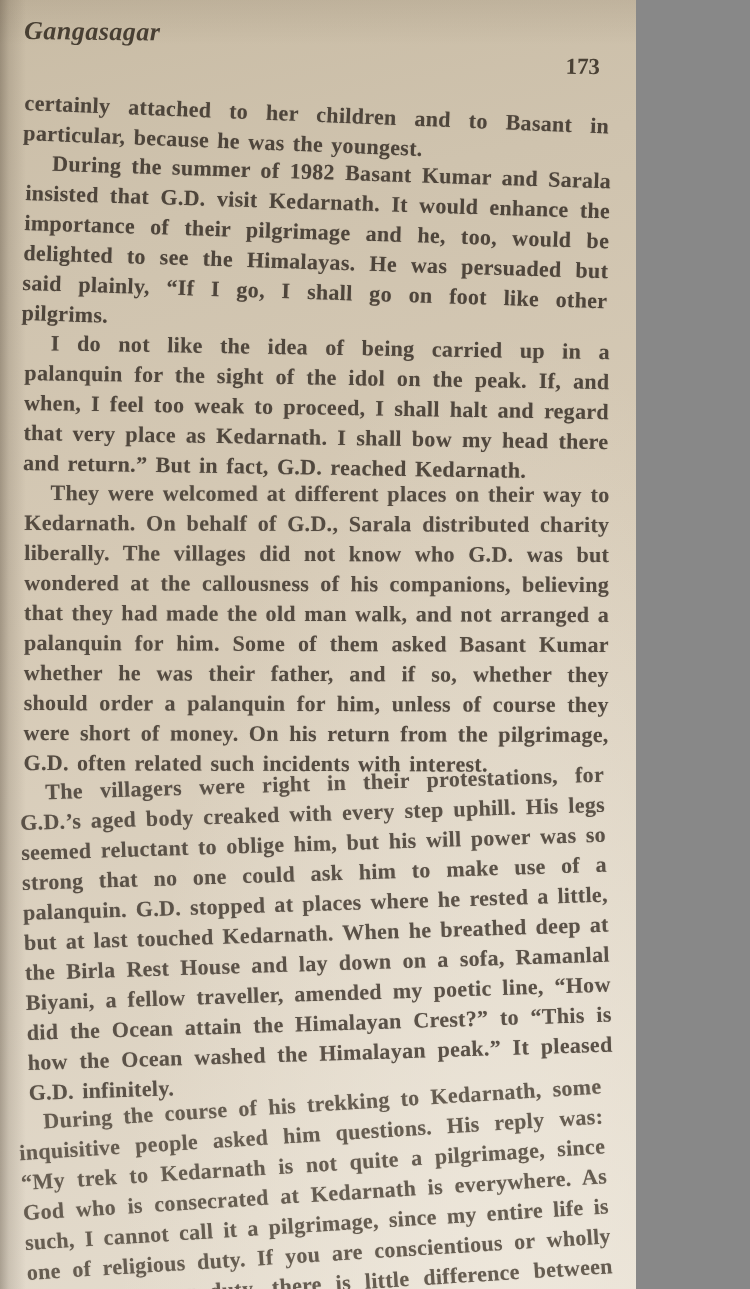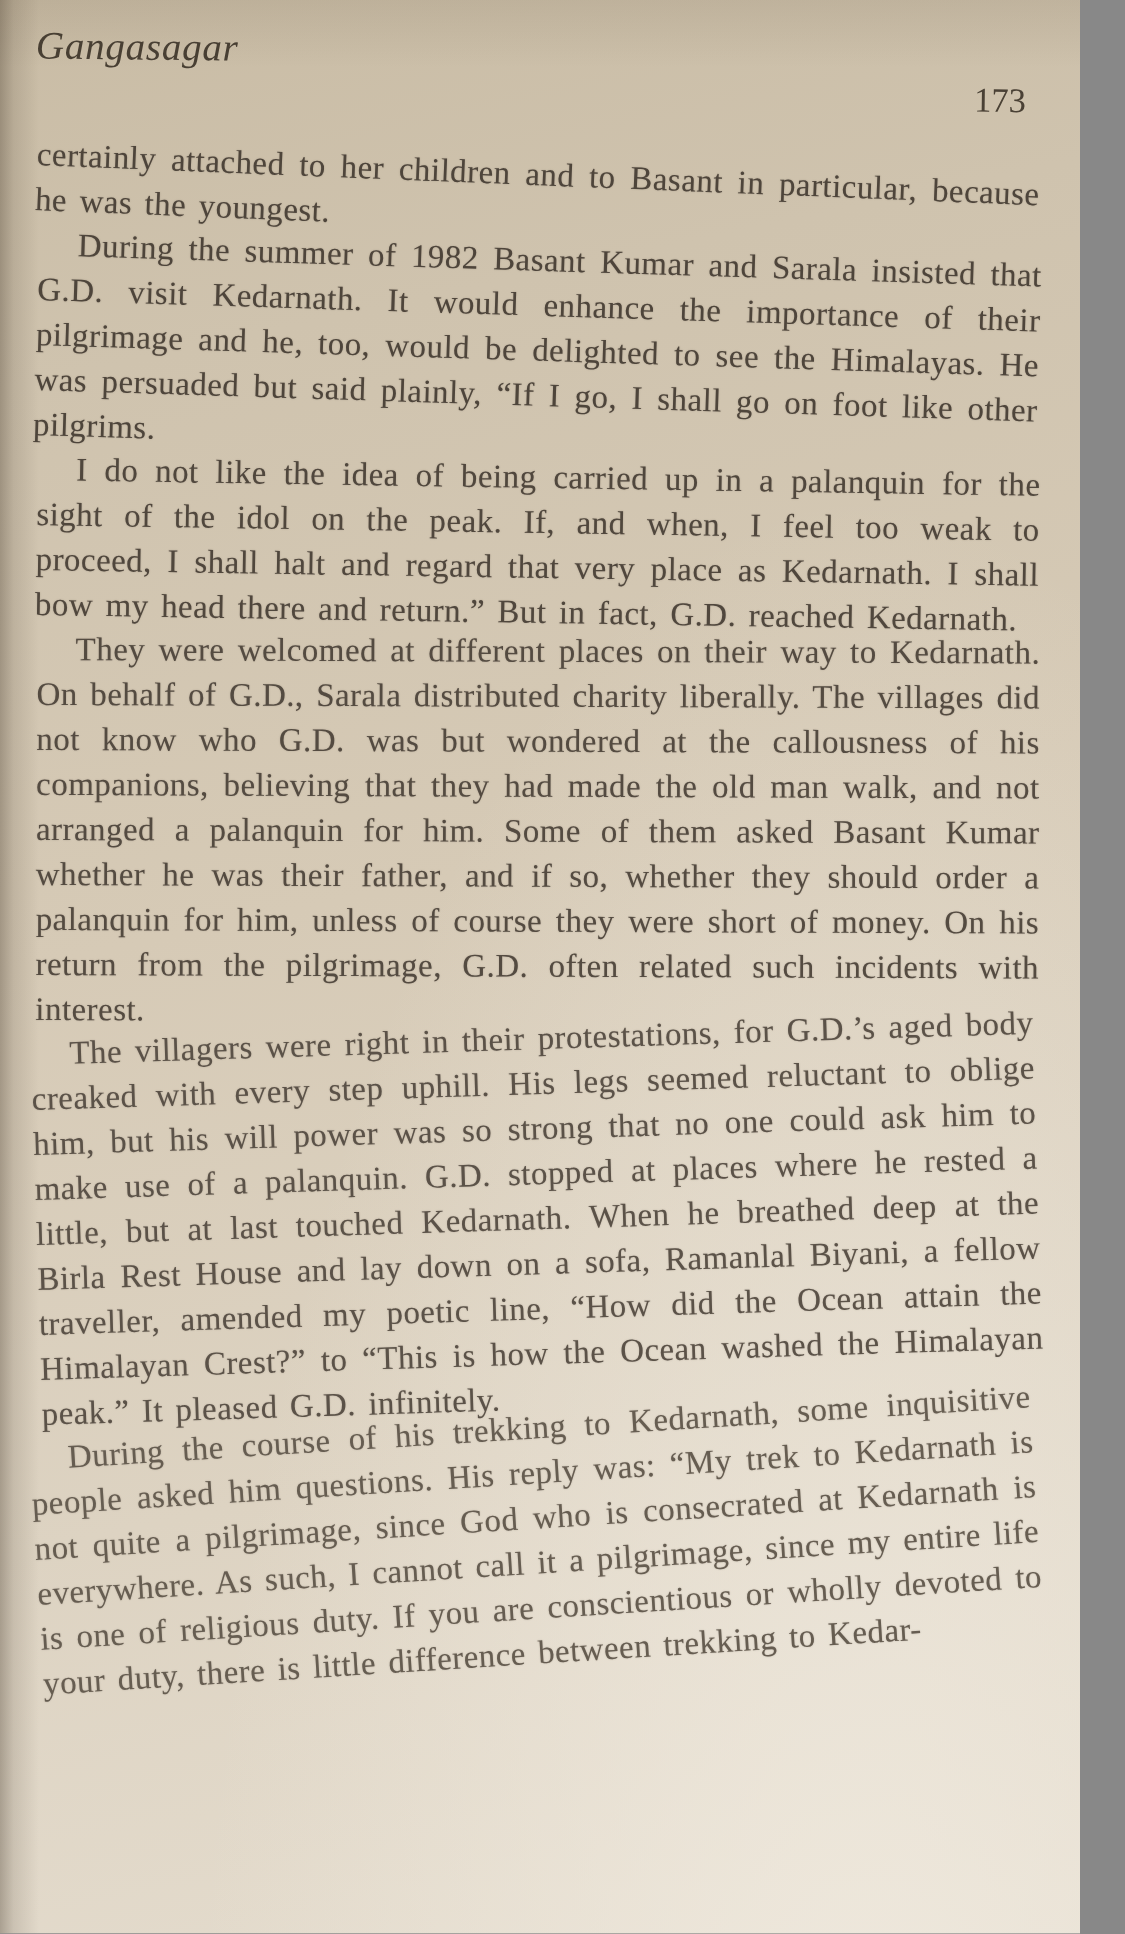--- a/index.html
+++ b/index.html
@@ -2,30 +2,31 @@
 <html><head>
 <meta charset="utf-8">
 <style>
   html, body {
     margin: 0;
     padding: 0;
     background: #888;
   }
   .page {
     position: relative;
-    width: 720px;
+    width: 636px;
     height: 1289px;
     overflow: hidden;
     font-family: "Liberation Serif", "DejaVu Serif", serif;
     color: #4f463c;
     background:
       linear-gradient(to right, rgba(62,50,36,0.34) 0px, rgba(62,50,36,0.14) 9px, rgba(62,50,36,0.0) 26px),
       linear-gradient(to bottom, rgba(80,65,45,0.10) 0px, rgba(80,65,45,0.0) 45px),
       radial-gradient(ellipse at 80% 115%, rgba(240,234,223,0.9) 0%, rgba(240,234,223,0) 55%),
       linear-gradient(168deg, #c9bca5 0%, #cfc3ae 18%, #d6cab6 45%, #ddd3c2 72%, #e5ddcf 100%);
+    font-weight: bold;
   }
   .running-header {
     display: inline-block;
     margin: 16px 0 0 24px;
     font-style: italic;
     font-size: 26px;
     letter-spacing: 0.5px;
     color: #483f33;
     transform: rotate(0.6deg);
     transform-origin: 0 50%;

